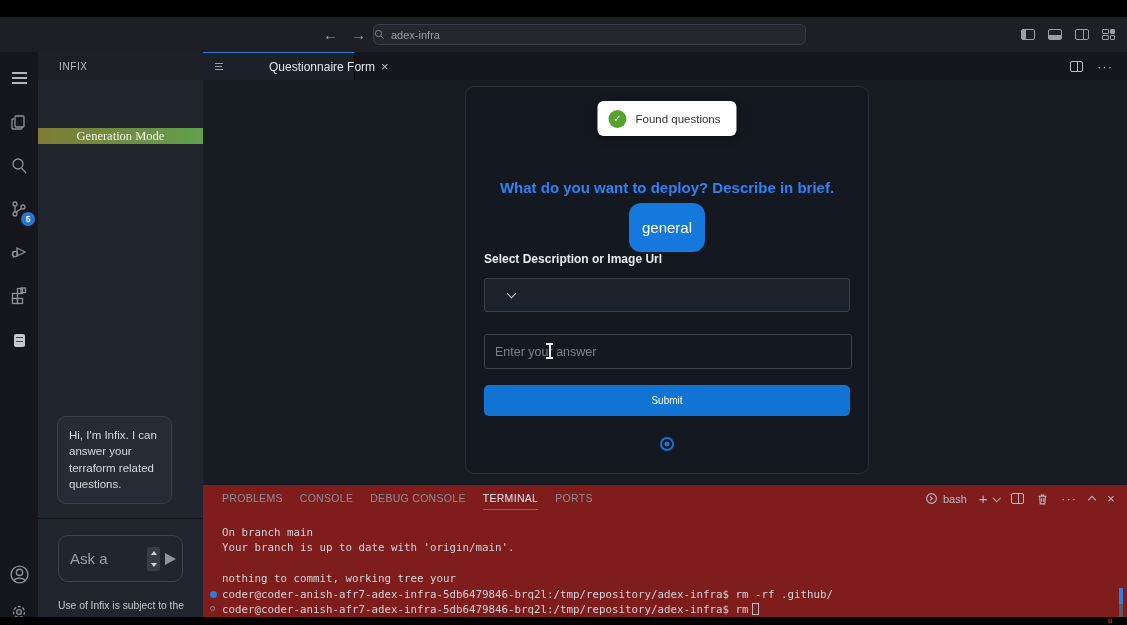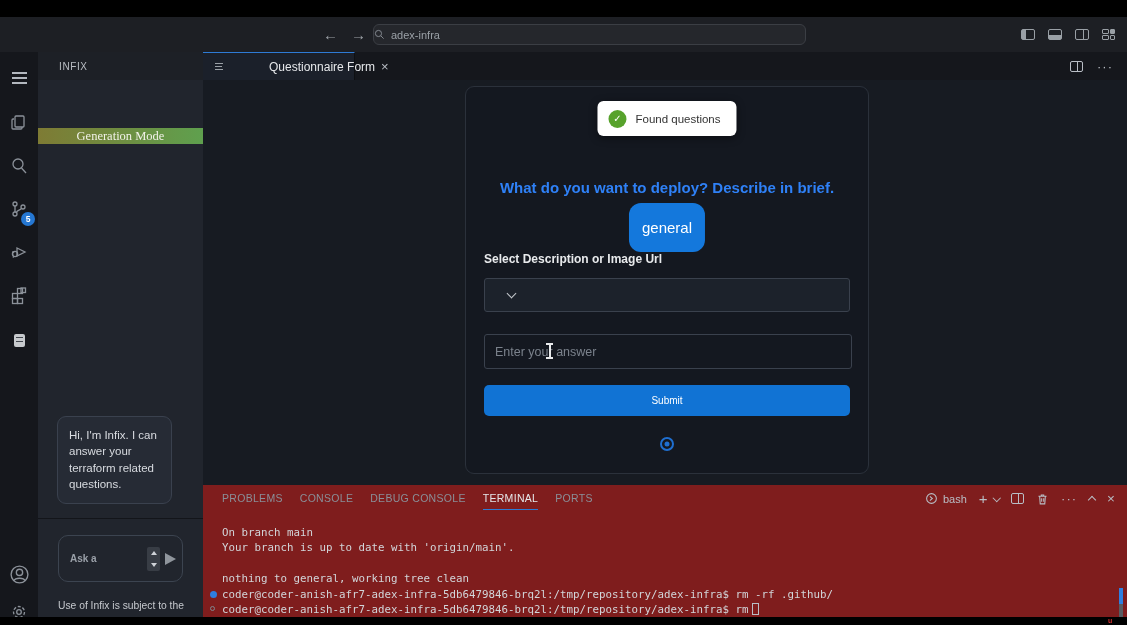--- a/index.html
+++ b/index.html
@@ -40,21 +40,21 @@
   
   .sidebar { position:absolute; left:38px; top:52px; width:165px; height:565px; background:#21252d; z-index:10; }
   .sb-header { height:28px; display:flex; align-items:center; padding-left:21px; background:#1d2026; color:#b9bdc3; font-size:10px; letter-spacing:0.6px; }
   .chat-row { position:absolute; left:0; top:40px; width:100%; height:28px; display:flex; align-items:center; padding:0 16px 0 21px; }
   .chat-label { color:#e4e6e9; font-size:13px; flex:1; }
   .avatar { width:22px; height:22px; border-radius:50%; background:#1f7fd4; color:#fff; font-size:11px; display:flex; align-items:center; justify-content:center; }
   .gen-mode { position:absolute; left:0; top:76px; width:165px; height:16px; border:none; background:linear-gradient(90deg,#7e7b34,#5fa04e); color:#f2f2e9; font-size:12.5px; font-family:Liberation Serif, serif; display:flex; align-items:center; justify-content:center; cursor:pointer; }
   .bubble { position:absolute; left:19px; top:364px; width:115px; background:#262b35; border:1px solid #3a414e; border-radius:9px; padding:10px 11px; color:#d8dbe0; font-size:11.5px; line-height:1.43; }
   .sb-divider { position:absolute; left:0; top:466px; width:100%; height:1px; background:#13151a; }
   .ask-box { position:absolute; left:20px; top:483px; width:125px; height:47px; border:1px solid #3c4450; border-radius:10px; display:flex; align-items:center; padding:0 6px 0 11px; }
-  .ask-input { flex:1; min-width:0; background:transparent; border:none; outline:none; color:#fdba74; font-size:10px; font-family:inherit;font-weight:bold; }
+  .ask-input { flex:1; min-width:0; background:transparent; border:none; outline:none; color:#fdba74; font-size:15px; font-family:inherit; }
   .ask-input::placeholder { color:#9aa0a8; }
   .spin { width:13px; height:24px; background:#383d45; border-radius:2px; display:flex; flex-direction:column; align-items:center; justify-content:space-around; margin-right:5px; }
   .spin i { width:0; height:0; border-left:3.5px solid transparent; border-right:3.5px solid transparent; }
   .spin .up { border-bottom:4px solid #cfd3d8; }
   .spin .dn { border-top:4px solid #cfd3d8; }
   .send { width:0; height:0; border-top:6px solid transparent; border-bottom:6px solid transparent; border-left:11px solid #8f959c; }
   .sb-footer { position:absolute; left:20px; top:548px; width:130px; color:#c6c9ce; font-size:10.3px; }
 
   
   .editor-col { position:absolute; left:203px; top:52px; width:924px; height:573px; background:#171b22; }
@@ -285,21 +285,21 @@
           </svg>
         <span class="more-dots">···</span>
         <span class="chev-sm-up"></span>
         <span class="x-close">×</span>
       </div>
 
       <div class="term">
         <div class="tline">On branch main</div>
         <div class="tline">Your branch is up to date with 'origin/main'.</div>
         <div class="tline"></div>
-        <div class="tline">nothing to general, working tree clean</div>
+        <div class="tline">nothing to commit, working tree your</div>
         <div class="tline">
           <span class="marker filled"></span><span>coder@coder-anish-afr7-adex-infra-5db6479846-brq2l:/tmp/repository/adex-infra$</span><span> rm -rf .github/</span>
         </div>
         <div class="tline">
           <span class="marker hollow"></span><span>coder@coder-anish-afr7-adex-infra-5db6479846-brq2l:/tmp/repository/adex-infra$</span><span> rm</span><span class="blockcursor"></span>
         </div>
       </div>
       <span class="term-scroll-blue"></span>
       <span class="term-scroll-gray"></span>
     </div>

